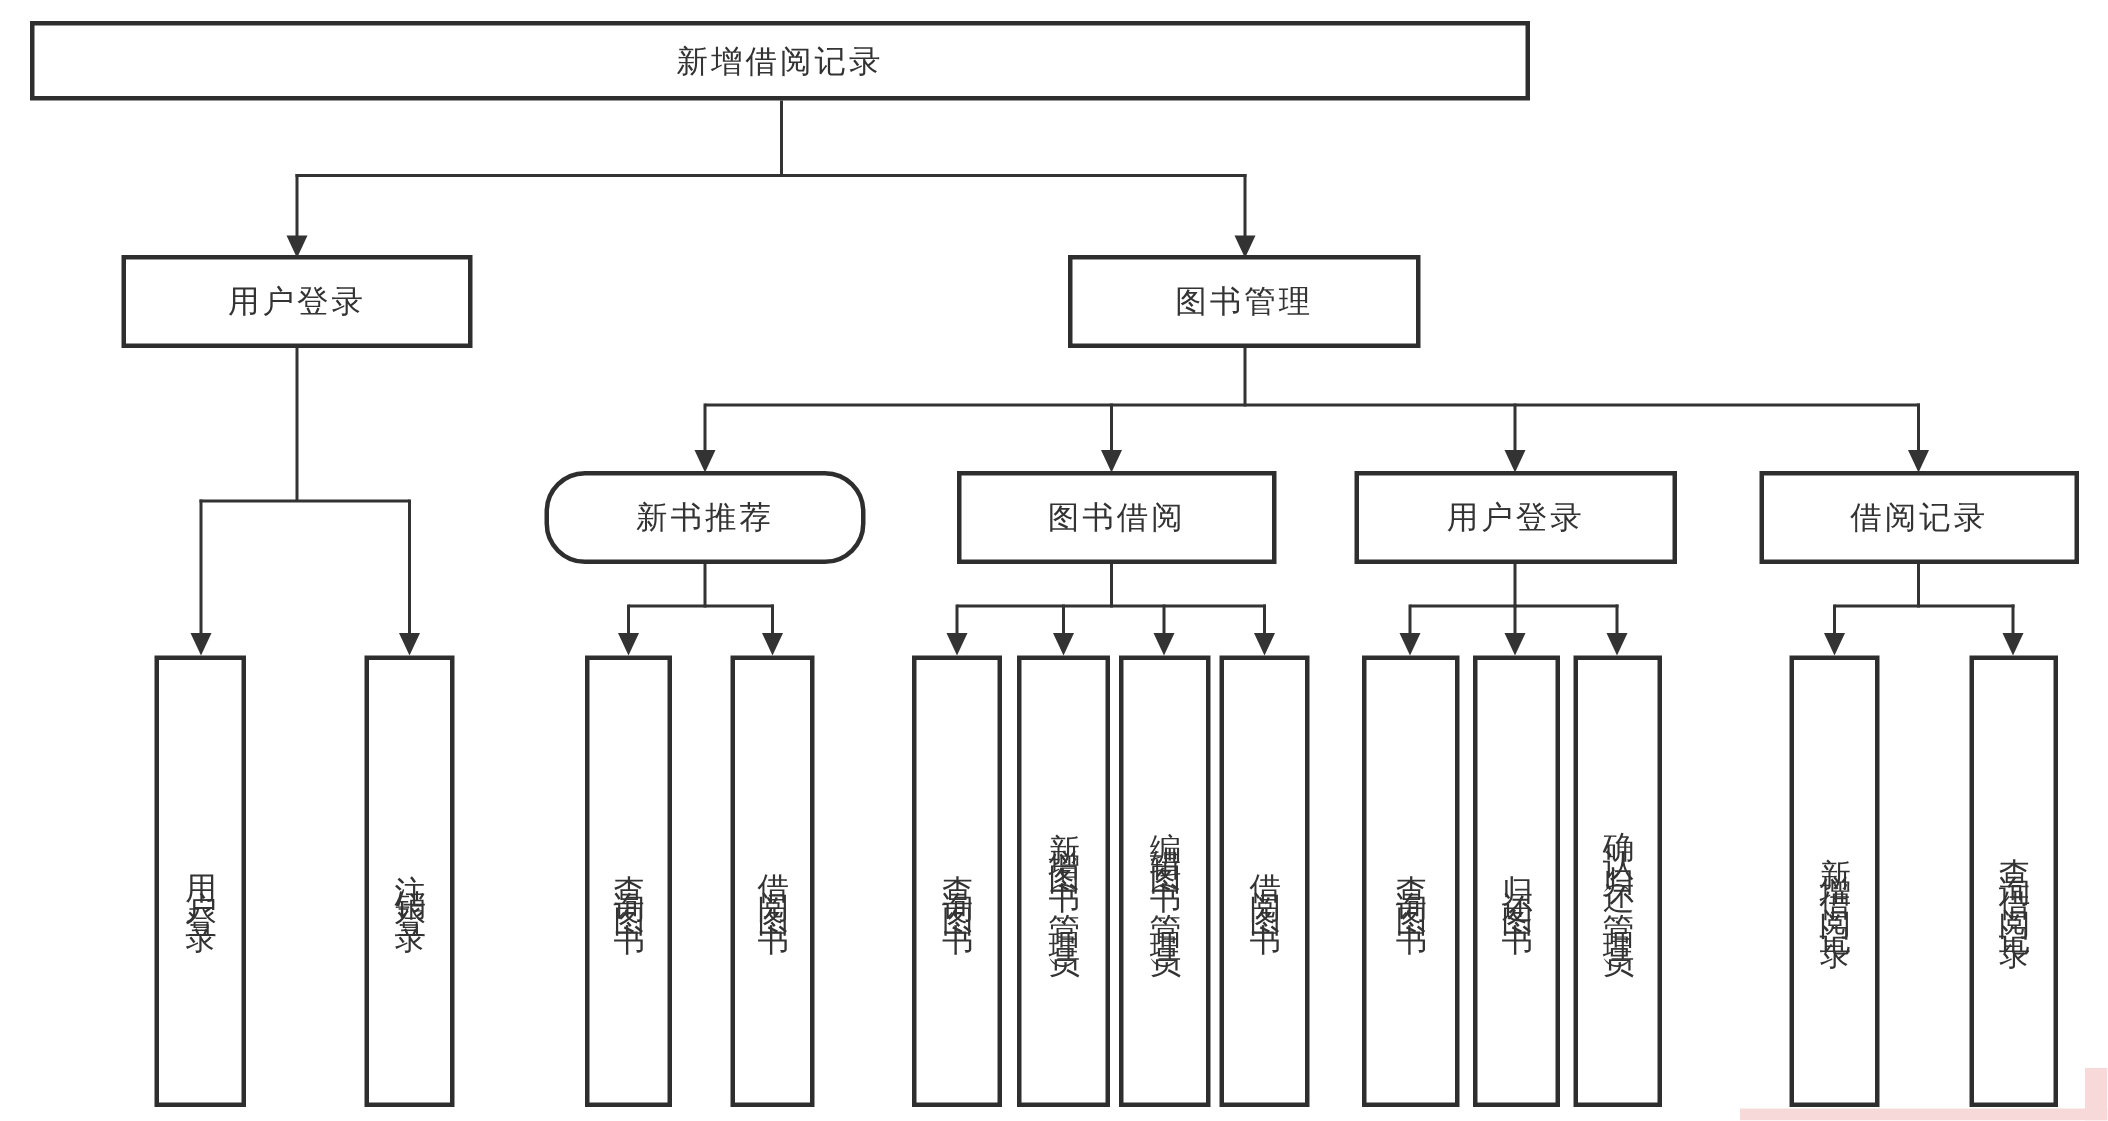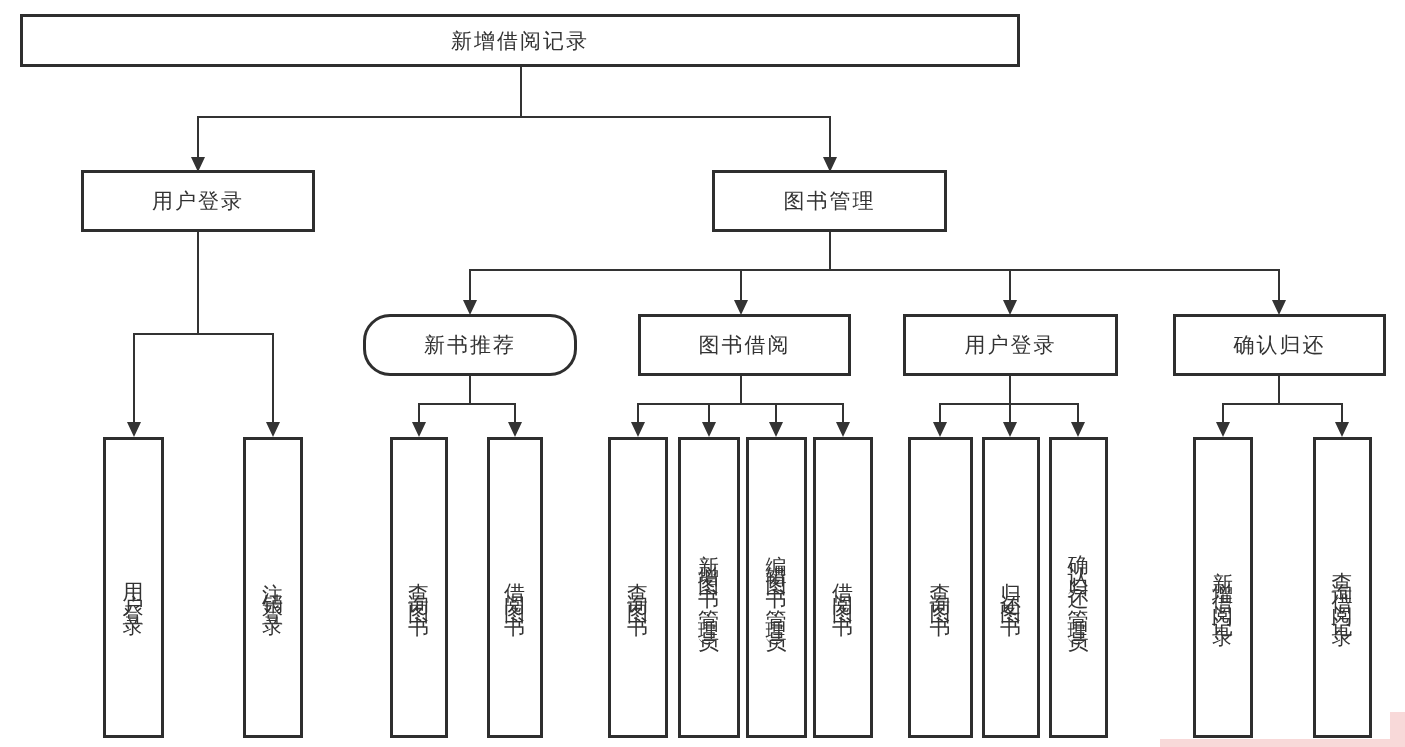--- a/index.html
+++ b/index.html
@@ -86,21 +86,21 @@
   <div class="box hbox" style="left:363px; top:314px; width:214px; height:62px;border-radius:27px;">
     <span>新书推荐</span>
   </div>
   <div class="box hbox" style="left:638px; top:314px; width:213px; height:62px;">
     <span>图书借阅</span>
   </div>
   <div class="box hbox" style="left:903px; top:314px; width:215px; height:62px;">
     <span>用户登录</span>
   </div>
   <div class="box hbox" style="left:1173px; top:314px; width:213px; height:62px;">
-    <span>确认归还</span>
+    <span>借阅记录</span>
   </div>
 
   <div class="box leaf" style="left:103px; width:61px;">
     <span class="vtext">用户登录</span>
   </div>
   <div class="box leaf" style="left:243px; width:60px;">
     <span class="vtext">注销登录</span>
   </div>
   <div class="box leaf" style="left:390px; width:58px;">
     <span class="vtext">查询图书</span>

